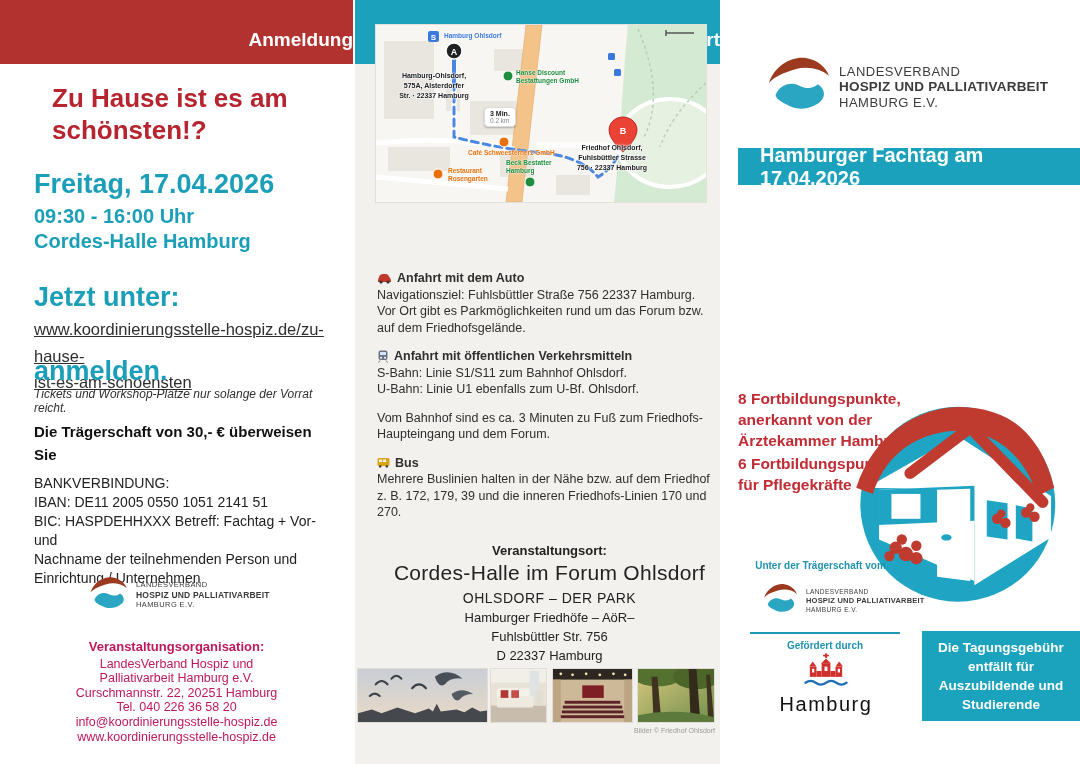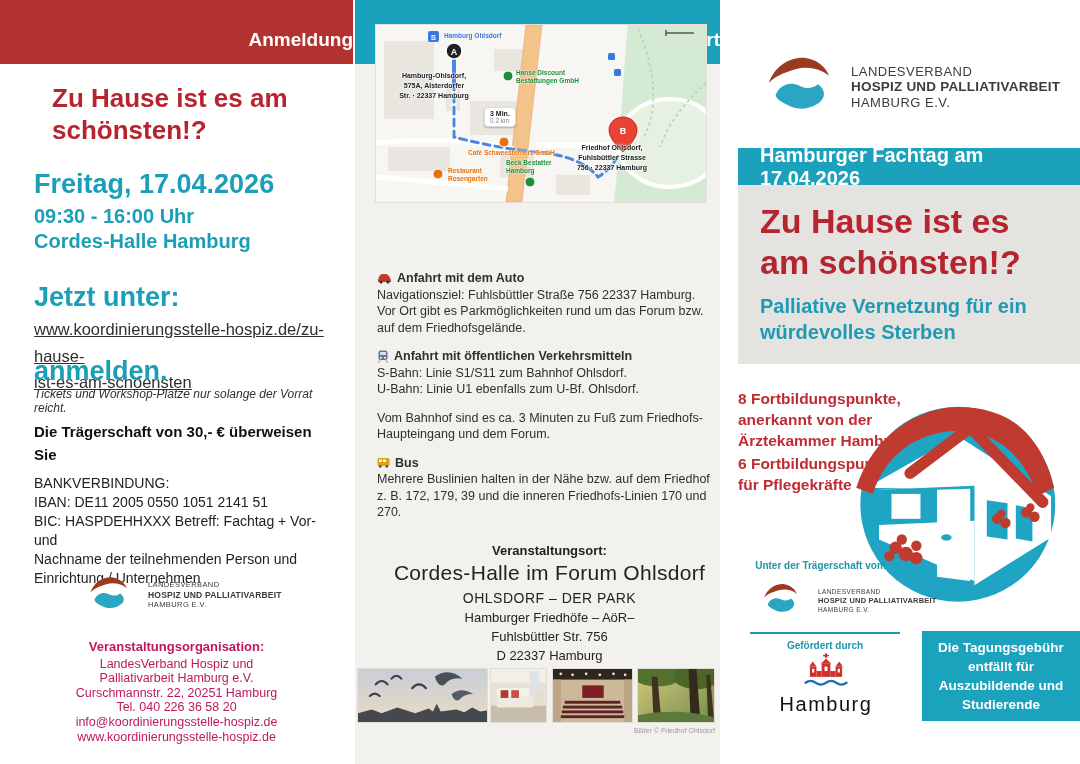--- a/index.html
+++ b/index.html
@@ -19,21 +19,21 @@
   
   .l-title{left:34px;top:82px;width:290px;font-size:26px;font-weight:bold;color:#b6242f;line-height:1.24;margin-left:18px;}
   .l-date{left:34px;top:169px;font-size:27px;font-weight:bold;color:#1b9fb8;}
   .l-time{left:34px;top:205px;font-size:20px;font-weight:bold;color:#1b9fb8;}
   .l-venue{left:34px;top:230px;font-size:20px;font-weight:bold;color:#1b9fb8;}
   .l-cta{left:34px;font-size:27px;font-weight:bold;color:#1b9fb8;}
   .l-link{left:34px;top:316px;width:300px;font-size:16.5px;color:#2f2f2f;line-height:1.62;text-decoration:underline;cursor:pointer;}
   .l-note{left:34px;top:387px;width:300px;font-size:12px;color:#2f2f2f;font-style:italic;}
   .l-fee{left:34px;top:421px;width:295px;font-size:15px;font-weight:bold;color:#101010;line-height:1.5;}
   .l-bank{left:34px;top:474px;width:295px;font-size:14px;color:#222;line-height:1.36;}
-  .logo-row{display:flex;align-items:center;gap:20px;}
+  .logo-row{display:flex;align-items:center;gap:8px;}
   .logo-mark{flex:none;}
   .logo-text{color:#3a3a3a;}
   .logo-text .t1,.logo-text .t3{font-size:7.5px;letter-spacing:.4px;}
   .logo-text .t2{font-size:8.5px;font-weight:bold;letter-spacing:.2px;}
   .l-logo{left:88px;top:575px;}
   .l-org{left:0;top:640px;width:353px;text-align:center;color:#be185d;font-size:12.5px;line-height:14.6px;}
   .l-org .h{font-weight:bold;font-size:13px;margin-bottom:2px;}
   
   .map{left:20px;top:24px;width:330px;height:177px;background:#f8f6f2;border:1px solid #e3e0da;}
   .map-label{position:absolute;font-size:7px;line-height:1.45;font-weight:bold;color:#202124;text-align:center;
@@ -344,30 +344,20 @@
         <div class="t1">LANDESVERBAND</div>
         <div class="t2">HOSPIZ UND PALLIATIVARBEIT</div>
         <div class="t3">HAMBURG E.V.</div>
       </div>
     </div>
 
     <div class="abs r-banner">
       <span>Hamburger Fachtag am  17.04.2026</span>
     </div>
 
-    <div class="abs r-gray">
-      <div class="r-title">
-        <div>Zu Hause ist es</div>
-        <div>am schönsten!?</div>
-      </div>
-      <div class="r-sub">
-        <div>Palliative Vernetzung für ein</div>
-        <div>würdevolles Sterben</div>
-      </div>
-    </div>
 
     <div class="abs r-cred" style="top:388px;">
       <div>8 Fortbildungspunkte,</div>
       <div>anerkannt von der</div>
       <div>Ärztekammer Hamburg</div>
     </div>
     <div class="abs r-cred" style="top:453px;">
       <div>6 Fortbildungspunkte</div>
       <div>für Pflegekräfte</div>
     </div>

